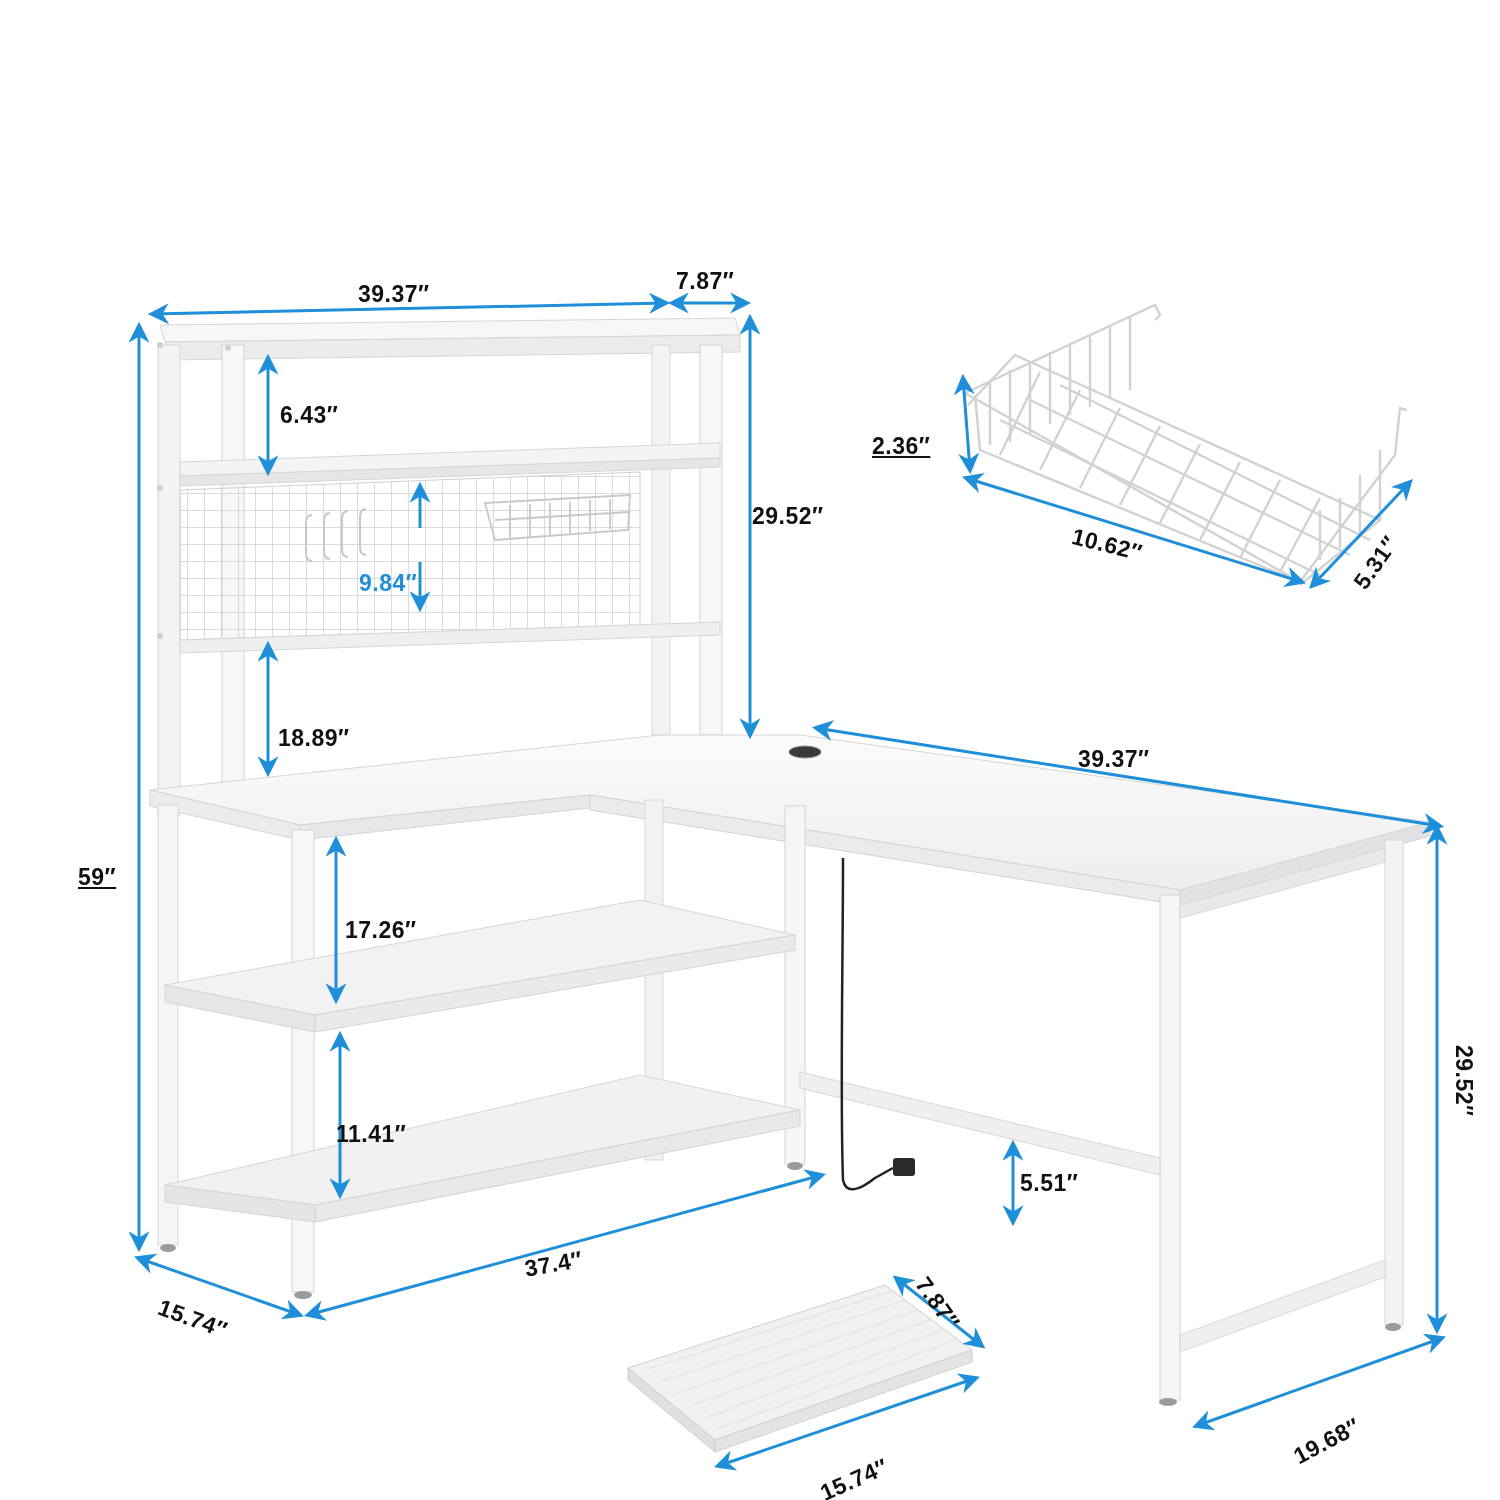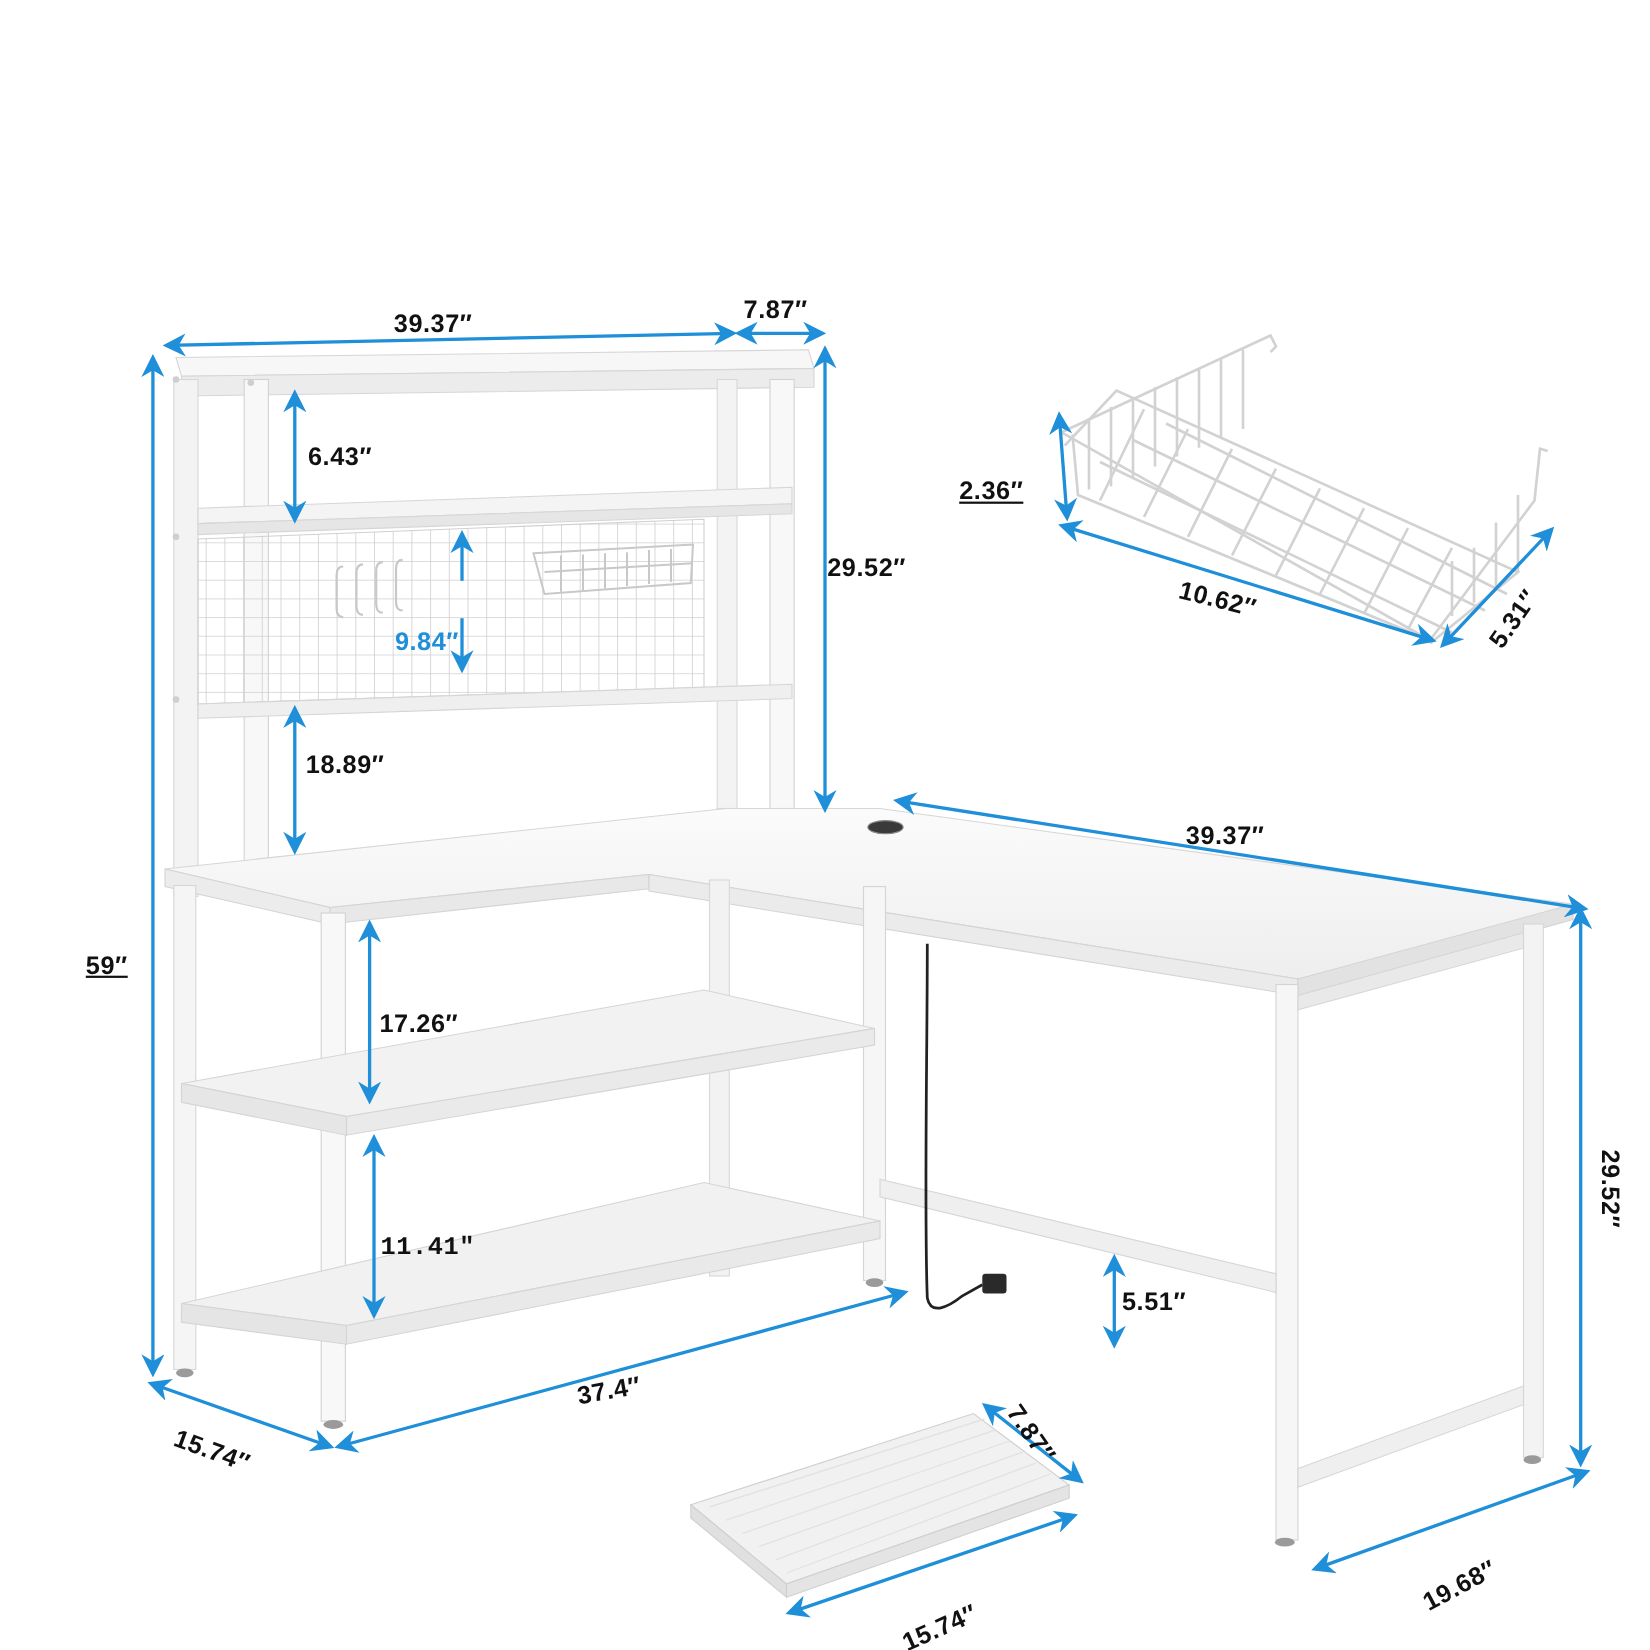--- a/index.html
+++ b/index.html
@@ -164,24 +164,24 @@
     <line x1="896" y1="1278" x2="982" y2="1346" marker-start="url(#ah)" marker-end="url(#ah)"></line>
     <line x1="718" y1="1466" x2="976" y2="1378" marker-start="url(#ah)" marker-end="url(#ah)"></line>
   </g>
 </svg>
 
 <span class="lbl" style="left:358px;top:283px;">39.37″</span>
 <span class="lbl" style="left:676px;top:270px;">7.87″</span>
 <span class="lbl" style="left:752px;top:505px;">29.52″</span>
 <span class="lbl" style="left:280px;top:404px;">6.43″</span>
 <span class="lbl blue" style="left:359px;top:536px;margin-top:36px;">9.84″</span>
-<span class="lbl" style="left:278px;top:684px;">18.89″</span>
+<span class="lbl" style="left:278px;top:727px;">18.89″</span>
 <span class="lbl" style="left:78px;top:866px;text-decoration:underline;">59″</span>
 <span class="lbl" style="left:345px;top:919px;">17.26″</span>
-<span class="lbl" style="left:346px;top:1123px;font-family:Liberation Mono, monospace;">11.41″</span>
+<span class="lbl" style="left:336px;top:1123px;">11.41″</span>
 <span class="lbl" style="left:163px;top:1296px;transform:rotate(20deg);transform-origin:left top;">15.74″</span>
 <span class="lbl" style="left:523px;top:1258px;transform:rotate(-10deg);transform-origin:left top;">37.4″</span>
 <span class="lbl" style="left:1078px;top:748px;">39.37″</span>
 <span class="lbl" style="left:1475px;top:1045px;transform:rotate(90deg);transform-origin:left top;">29.52″</span>
 <span class="lbl" style="left:1020px;top:1172px;text-align:right;">5.51″</span>
 <span class="lbl" style="left:1290px;top:1448px;transform:rotate(-28deg);transform-origin:left top;">19.68″</span>
 <span class="lbl" style="left:872px;top:435px;text-decoration:underline;">2.36″</span>
 <span class="lbl" style="left:1075px;top:525px;transform:rotate(14deg);transform-origin:left top;">10.62″</span>
 <span class="lbl" style="left:1350px;top:580px;transform:rotate(-55deg);transform-origin:left top;">5.31″</span>
 <span class="lbl" style="left:930px;top:1273px;transform:rotate(55deg);transform-origin:left top;">7.87″</span>

